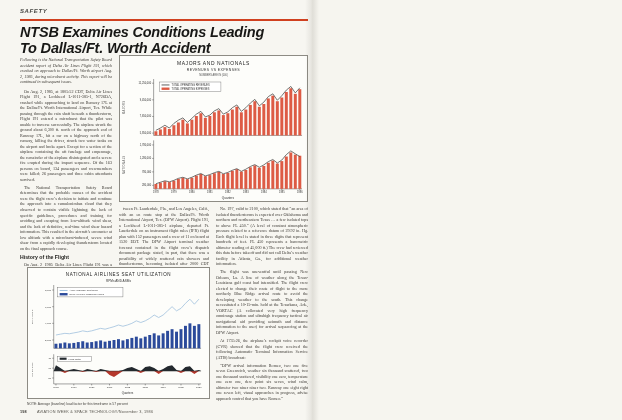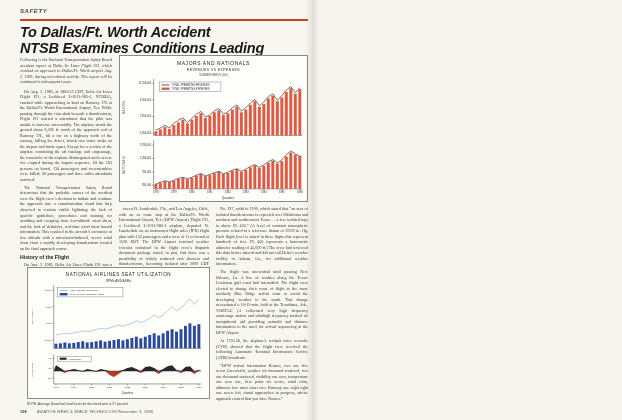--- a/index.html
+++ b/index.html
@@ -41,22 +41,22 @@
   .pagenum{font-weight:bold;color:#3c3a35;}
   #footer-left .pagenum{margin-right:10px;}
 </style>
 </head>
 <body>
 
 <div class="page" id="page-left">
   <div class="kicker">SAFETY</div>
   <div class="redrule" id="rule-left" style="background: rgb(208, 64, 31);"></div>
   <div class="headline">
+    <div>NTSB Examines Conditions Leading</div>
     <div>To Dallas/Ft. Worth Accident</div>
-    <div>NTSB Examines Conditions Leading</div>
   </div>
 
   <div class="col" id="col-l1">
     <p class="intro">Following is the National Transportation Safety Board accident report of Delta Air Lines Flight 191, which crashed on approach to Dallas/Ft. Worth airport Aug. 2, 1985, during microburst activity. This report will be continued in subsequent issues.</p>
     <div>
         <p>On Aug. 2, 1985, at 1805:52 CDT, Delta Air Lines Flight 191, a Lockheed L-1011-385-1, N726DA, crashed while approaching to land on Runway 17L at the Dallas/Ft. Worth International Airport, Tex. While passing through the rain shaft beneath a thunderstorm, Flight 191 entered a microburst that the pilot was unable to traverse successfully. The airplane struck the ground about 6,300 ft. north of the approach end of Runway 17L, hit a car on a highway north of the runway, killing the driver, struck two water tanks on the airport and broke apart. Except for a section of the airplane containing the aft fuselage and empennage, the remainder of the airplane disintegrated and a severe fire erupted during the impact sequence. Of the 163 persons on board, 134 passengers and crewmembers were killed; 26 passengers and three cabin attendants survived.</p>
         <p>The National Transportation Safety Board determines that the probable causes of the accident were the flight crew’s decision to initiate and continue the approach into a cumulonimbus cloud that they observed to contain visible lightning; the lack of specific guidelines, procedures and training for avoiding and escaping from low-altitude wind shear, and the lack of definitive, real-time wind shear hazard information. This resulted in the aircraft’s encounter at low altitude with a microburst-induced, severe wind shear from a rapidly developing thunderstorm located on the final approach course.</p>
       </div>
     <h3>History of the Flight</h3>
     <div>

